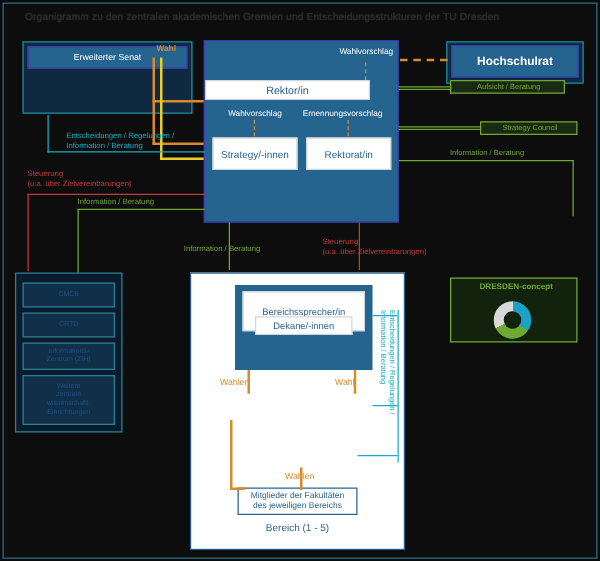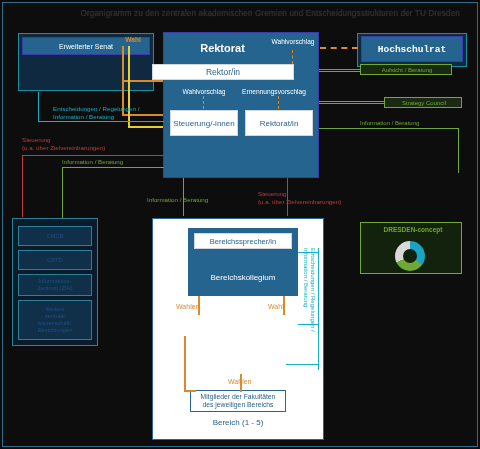--- a/index.html
+++ b/index.html
@@ -1,20 +1,20 @@
 <!DOCTYPE html>
 <html><head>
 <meta charset="utf-8">
 <style>
   html,body{margin:0;padding:0;background:#000;}
   body{width:480px;height:449px;overflow:hidden;font-family:"Liberation Sans",sans-serif;}
   #stage{position:relative;width:480px;height:449px;background:#0b0b0b;}
   .abs{position:absolute;box-sizing:border-box;}
   .outer-frame{left:2px;top:2px;width:476px;height:445px;border:1px solid #2e6f8e;background:#0d0d0d;}
-  .title{left:20px;top:8px;width:440px;text-align:right;color:#2b2b2b;font-size:8.2px;
+  .title{left:20px;top:8px;width:440px;text-align:left;color:#2b2b2b;font-size:8.2px;
          letter-spacing:.1px;line-height:11px;text-shadow:0 0 1px #3a3a3a;}
   .blue-box{background:#24648f;border:1px solid #3b3bb0;color:#fff;display:flex;
             align-items:center;justify-content:center;text-align:center;}
   .teal-edge{border:1px solid #1a8f9e;}
   .white-box{background:#fff;color:#2a6491;display:flex;align-items:center;
              justify-content:center;text-align:center;border:1px solid #cfd8de;}
   .lbl{position:absolute;font-size:6.6px;line-height:8px;white-space:pre-line;}
   .orange{color:#d98a2b;}
   .teal{color:#16b0c4;}
   .red{color:#c23b3b;}
@@ -40,43 +40,42 @@
   </div>
 
   <div class="lbl orange" style="left:118px;top:36px;width:30px;text-align:center;font-weight:bold;">Wahl</div>
   <div class="ln" style="left:122px;top:46px;width:2px;height:70px;background:#d98a2b;"></div>
   <div class="ln" style="left:122px;top:80px;width:42px;height:2px;background:#d98a2b;"></div>
   <div class="ln" style="left:122px;top:114px;width:42px;height:2px;background:#d98a2b;"></div>
   <div class="ln" style="left:128px;top:46px;width:2px;height:82px;background:#e8cf2a;"></div>
   <div class="ln" style="left:128px;top:126px;width:36px;height:2px;background:#e8cf2a;"></div>
 
   <div class="abs" style="left:163px;top:32px;width:156px;height:146px;background:#24648f;border:1px solid #3b3bb0;"></div>
-  <div class="abs wht" style="left:180px;top:42px;width:85px;font-size:11px;font-weight:bold;text-align:center;">Rektorat</div>
   <div class="lbl wht" style="left:265px;top:38px;width:56px;text-align:center;">Wahlvorschlag</div>
 
-  <div class="abs white-box" style="left:152px;top:64px;width:142px;height:16px;font-size:8.5px;">
+  <div class="abs white-box" style="left:164px;top:64px;width:132px;height:16px;font-size:8.5px;">
     <span>Rektor/in</span>
   </div>
 
   <div class="lbl wht" style="left:170px;top:88px;width:68px;text-align:center;">Wahlvorschlag</div>
   <div class="lbl wht" style="left:232px;top:88px;width:84px;text-align:center;">Ernennungsvorschlag</div>
 
   <div class="abs white-box" style="left:170px;top:110px;width:68px;height:26px;font-size:8px;line-height:9px;">
-    <span style="white-space:pre-line">Steuerung/-innen</span>
+    <span style="white-space:pre-line">Strategy/-innen</span>
   </div>
   <div class="abs white-box" style="left:245px;top:110px;width:68px;height:26px;font-size:8px;">
     <span>Rektorat/in</span>
   </div>
 
   <div class="ln" style="left:292px;top:50px;width:0;height:14px;border-left:1px dashed #d98a2b;"></div>
   <div class="ln" style="left:203px;top:96px;width:0;height:13px;border-left:1px dashed #d98a2b;"></div>
   <div class="ln" style="left:278px;top:96px;width:0;height:13px;border-left:1px dashed #d98a2b;"></div>
 
   <div class="abs teal-edge" style="left:357px;top:33px;width:110px;height:34px;background:#0f2a40;"></div>
-  <div class="abs blue-box" style="left:361px;top:36px;width:102px;height:26px;font-size:9.5px;font-weight:bold;font-family:Liberation Mono, monospace;">
+  <div class="abs blue-box" style="left:361px;top:36px;width:102px;height:26px;font-size:9.5px;font-weight:bold;">
     <span>Hochschulrat</span>
   </div>
 
   <div class="abs" style="left:360px;top:64px;width:92px;height:11px;border:1px solid #6fa832;background:#1a2a12;">
     <div class="lbl green" style="left:3px;top:1px;width:86px;text-align:center;font-size:6px;">Aufsicht / Beratung</div>
   </div>
   <div class="ln" style="left:319px;top:69px;width:42px;height:1px;background:#6fa832;"></div>
   <div class="ln" style="left:319px;top:71px;width:42px;height:1px;background:#6fa832;"></div>
 
   <div class="abs" style="left:384px;top:97px;width:78px;height:11px;border:1px solid #6fa832;background:#1a2a12;">
@@ -134,24 +133,26 @@
     <div class="lbl green" style="left:6px;top:3px;width:92px;text-align:center;font-size:6.5px;font-weight:bold;">DRESDEN-concept</div>
     <div class="abs" style="left:34px;top:18px;width:30px;height:30px;border-radius:50%;
                 background:conic-gradient(#1aa3c4 0 35%,#6fa832 35% 68%,#d9d9d9 68% 100%);">
       <div class="abs" style="left:8px;top:8px;width:14px;height:14px;border-radius:50%;background:#12220c;"></div>
     </div>
   </div>
 
   <div class="abs" style="left:152px;top:218px;width:172px;height:222px;background:#ffffff;border:1px solid #2a6491;"></div>
 
   <div class="abs" style="left:188px;top:228px;width:110px;height:68px;background:#24648f;"></div>
-  <div class="abs white-box" style="left:194px;top:233px;width:98px;height:16px;font-size:7.5px;">
+  <div class="abs white-box" style="left:194px;top:233px;width:98px;height:32px;font-size:7.5px;">
     <span>Bereichssprecher/in</span>
   </div>
-  <div class="abs wht" style="left:190px;top:273px;width:106px;text-align:center;font-size:8px;">Bereichskollegium</div>
+  <div class="abs white-box" style="left:204px;top:253px;width:78px;height:15px;font-size:7.5px;">
+    <span>Dekane/-innen</span>
+  </div>
 
   <div class="lbl orange" style="left:176px;top:303px;width:40px;font-size:7px;">Wahlen</div>
   <div class="lbl orange" style="left:268px;top:303px;width:30px;font-size:7px;">Wahl</div>
 
 
 
   <div class="lbl orange" style="left:228px;top:378px;width:44px;font-size:7px;">Wahlen</div>
 
   <div class="abs white-box" style="left:190px;top:390px;width:96px;height:22px;font-size:6.8px;line-height:8px;border:1px solid #2a6491;color:#2a6491;">
     <span style="white-space:pre-line">Mitglieder der Fakultäten

